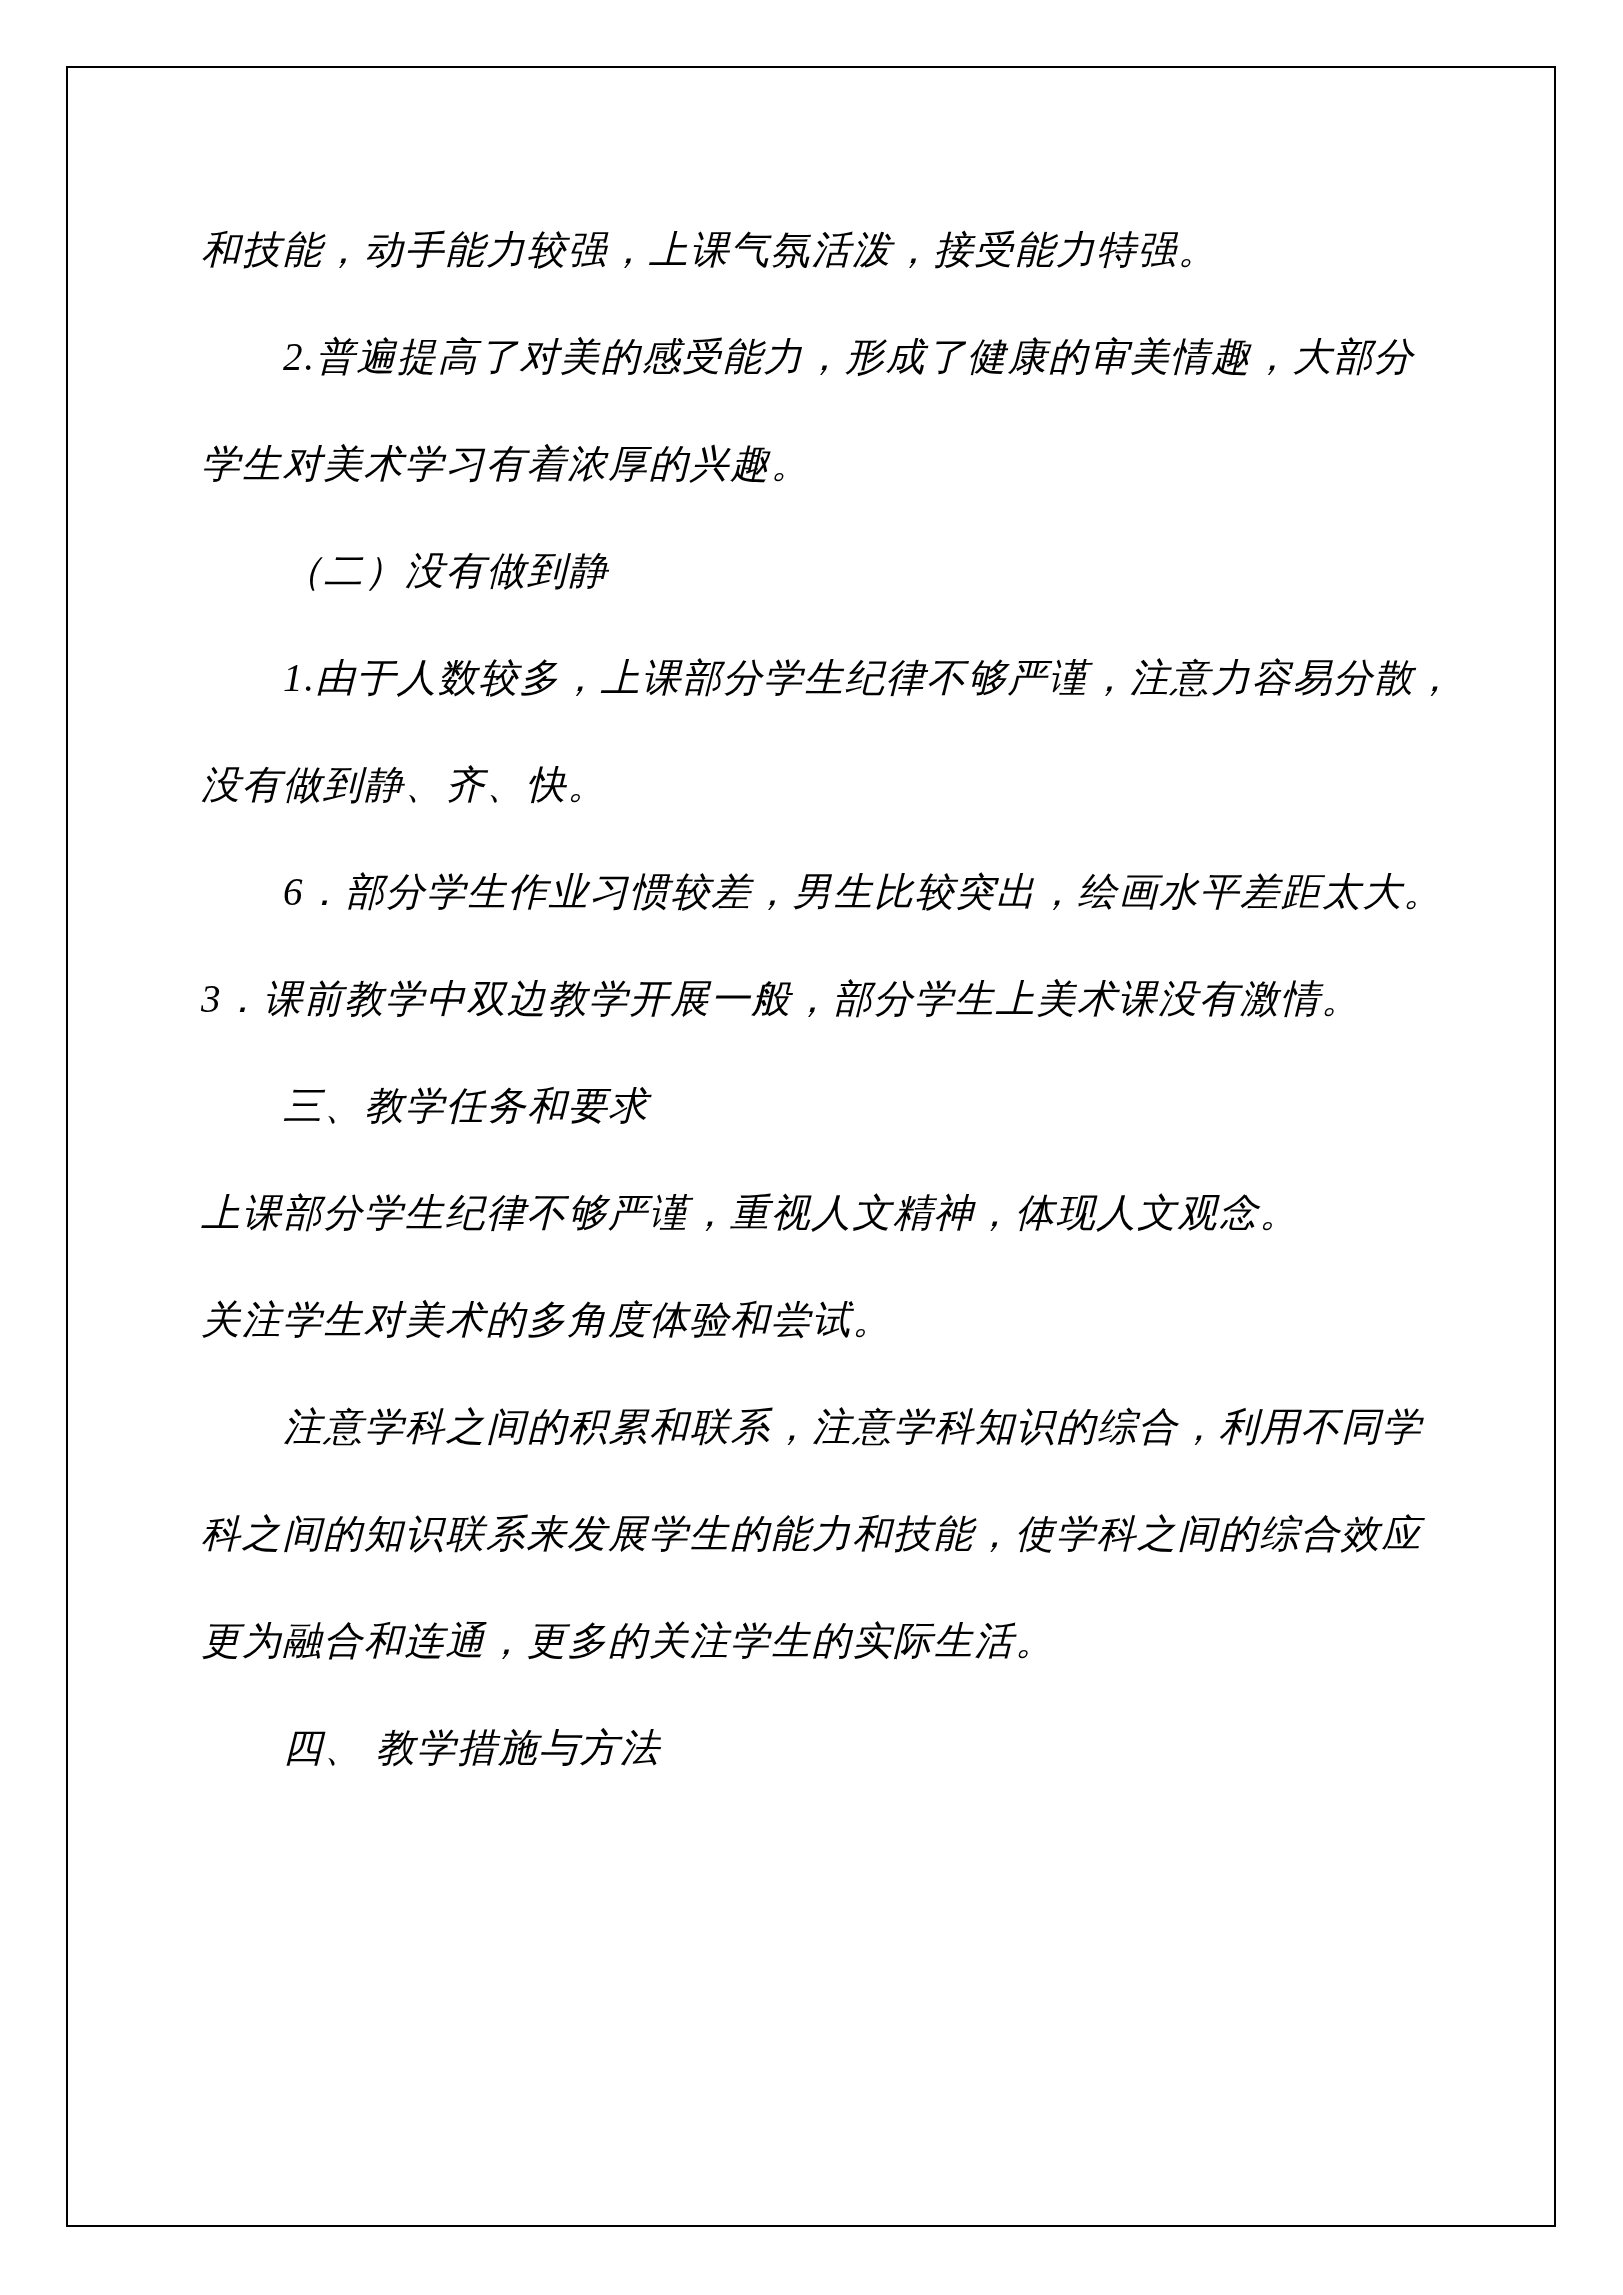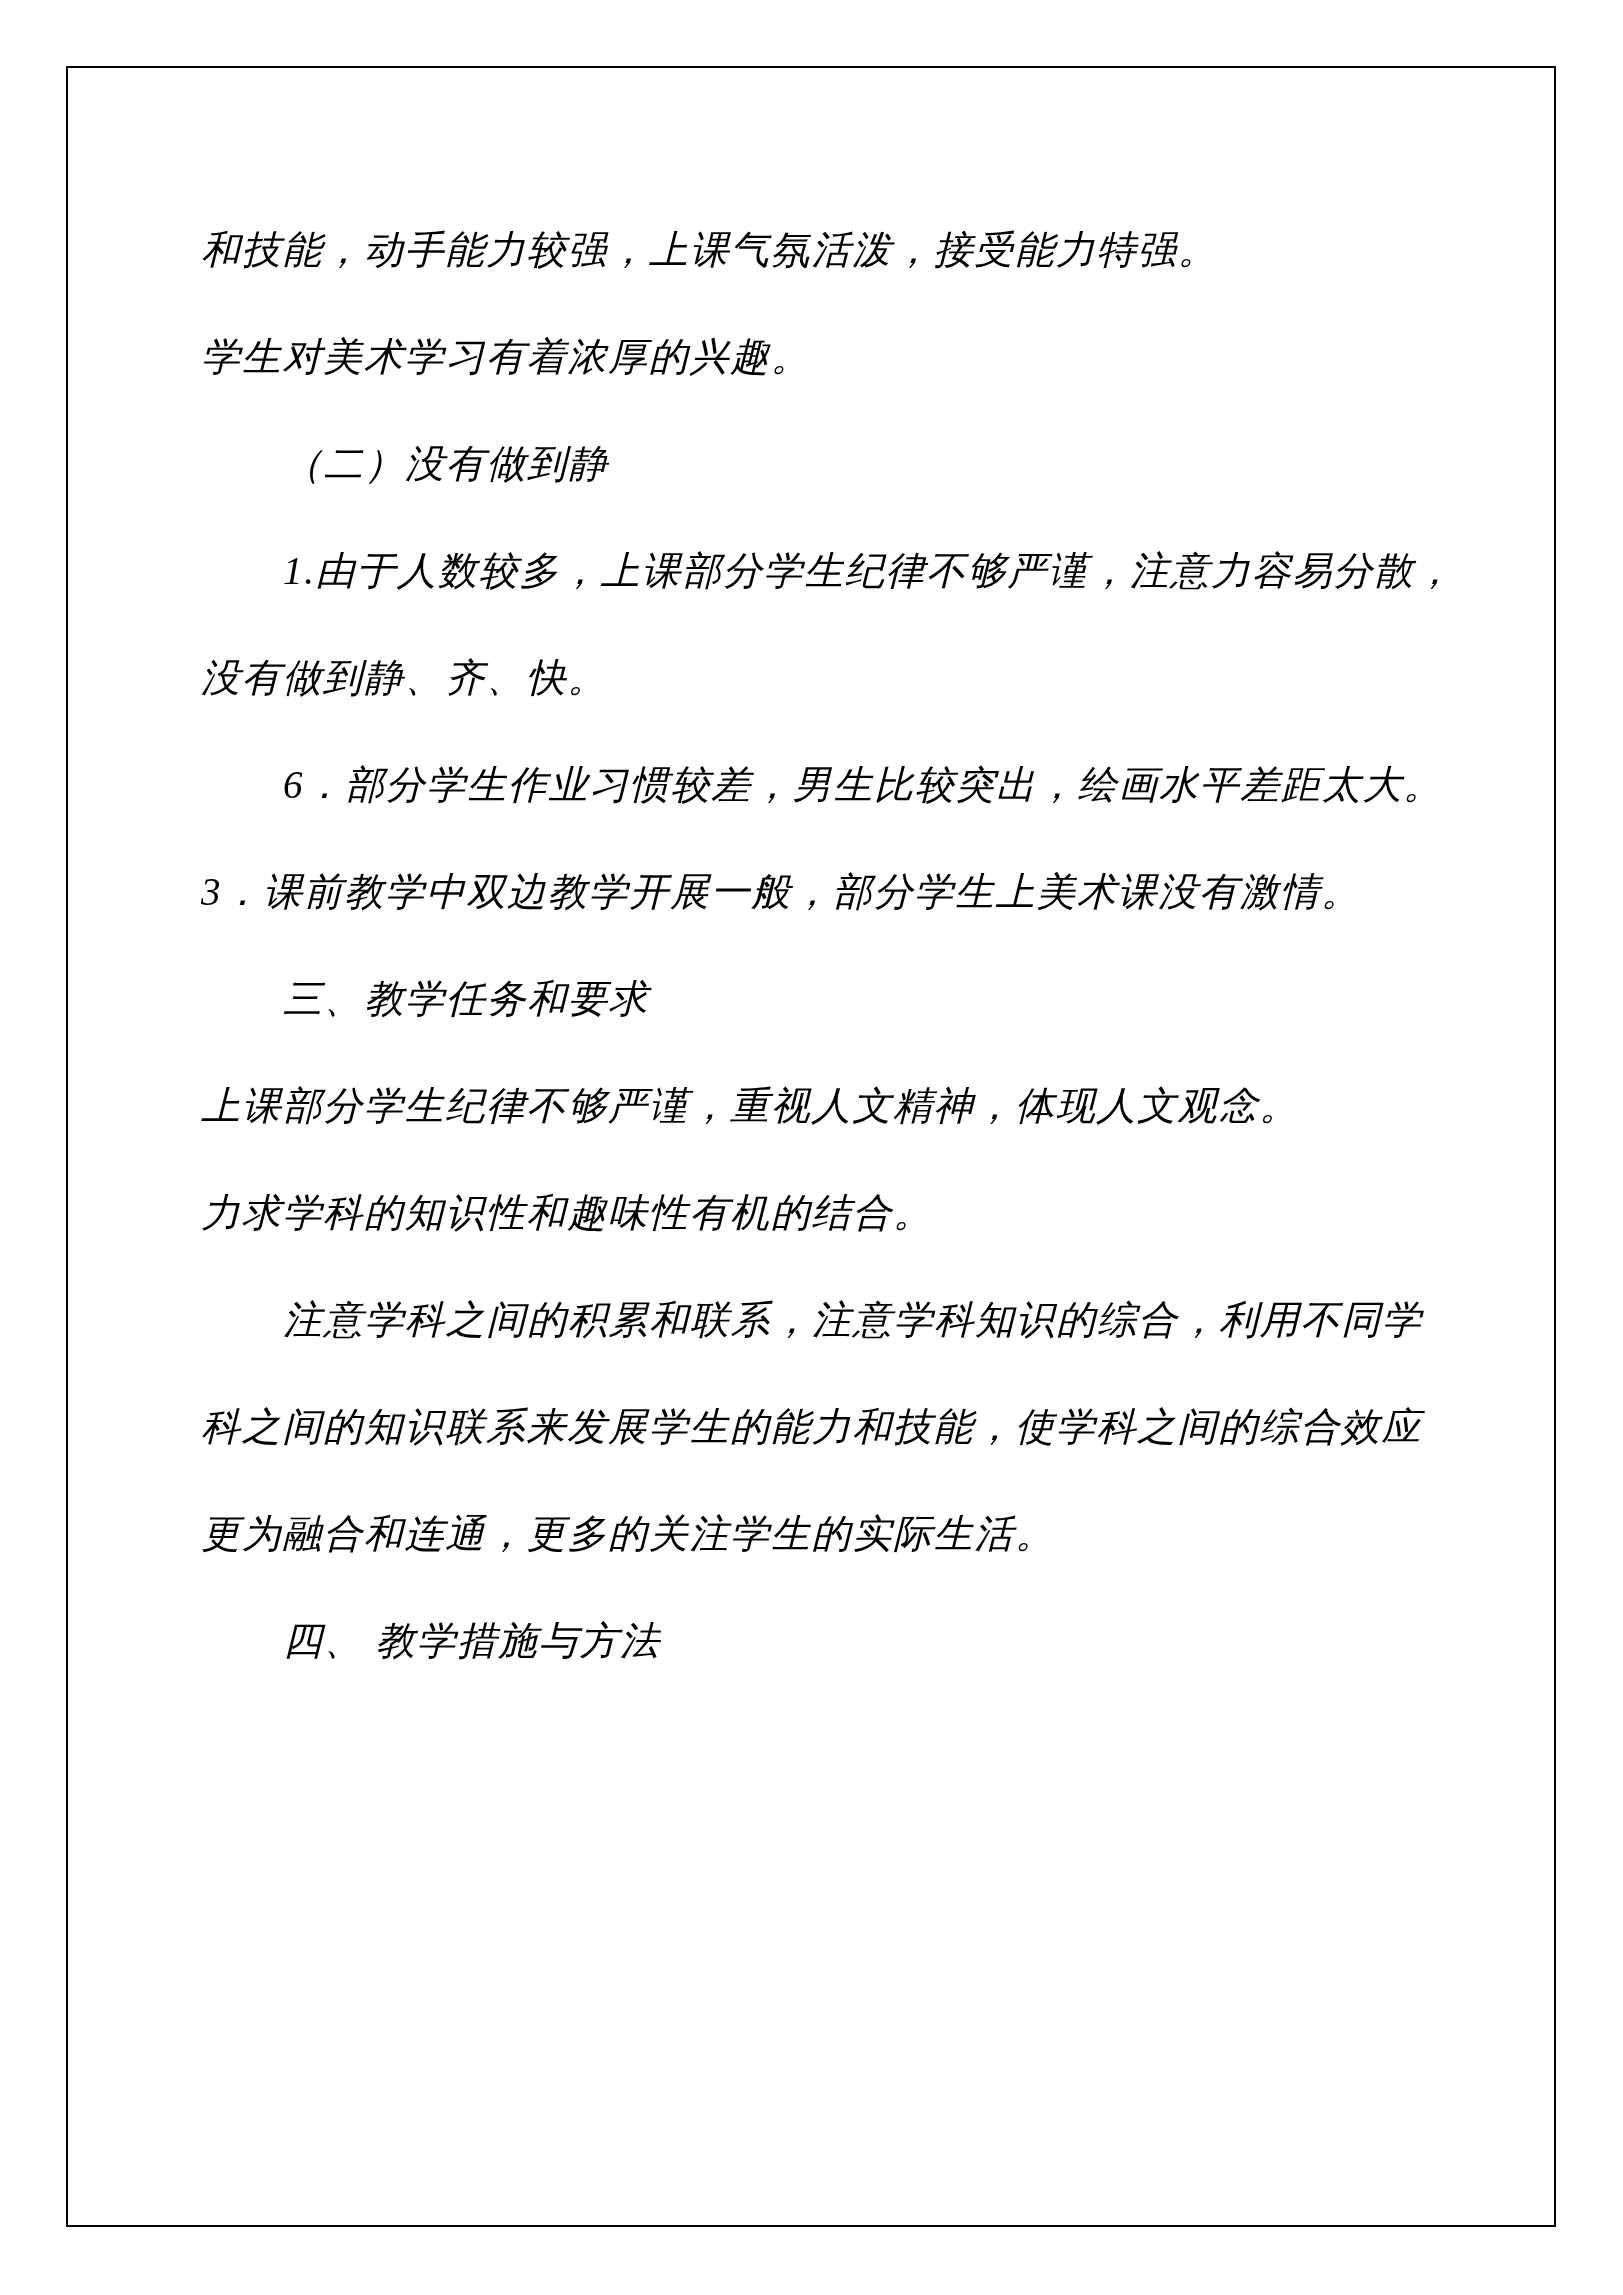--- a/index.html
+++ b/index.html
@@ -63,29 +63,30 @@
 </head>
 <body>
 
 <div class="page">
 
   <div class="page-border"></div>
 
   <div class="text-body">
 
   <div class="text-line">和技能，动手能力较强，上课气氛活泼，接受能力特强。</div>
+      <div class="text-line indent">2.普遍提高了对美的感受能力，形成了健康的审美情趣，大部分</div>
       <div class="text-line">学生对美术学习有着浓厚的兴趣。</div>
       <div class="text-line indent">（二）没有做到静</div>
       <div class="text-line indent">1.由于人数较多，上课部分学生纪律不够严谨，注意力容易分散，</div>
       <div class="text-line">没有做到静、齐、快。</div>
       <div class="text-line indent">6．部分学生作业习惯较差，男生比较突出，绘画水平差距太大。</div>
       <div class="text-line">3．课前教学中双边教学开展一般，部分学生上美术课没有激情。</div>
       <div class="text-line indent">三、教学任务和要求</div>
       <div class="text-line">上课部分学生纪律不够严谨，重视人文精神，体现人文观念。</div>
-      <div class="text-line">力求学科的知识性和趣味性有机的结合。</div>
+      <div class="text-line">关注学生对美术的多角度体验和尝试。</div>
       <div class="text-line indent">注意学科之间的积累和联系，注意学科知识的综合，利用不同学</div>
       <div class="text-line">科之间的知识联系来发展学生的能力和技能，使学科之间的综合效应</div>
       <div class="text-line">更为融合和连通，更多的关注学生的实际生活。</div>
       <div class="text-line indent">四、 教学措施与方法</div>
     </div>
 
 
 </div>
 
 

